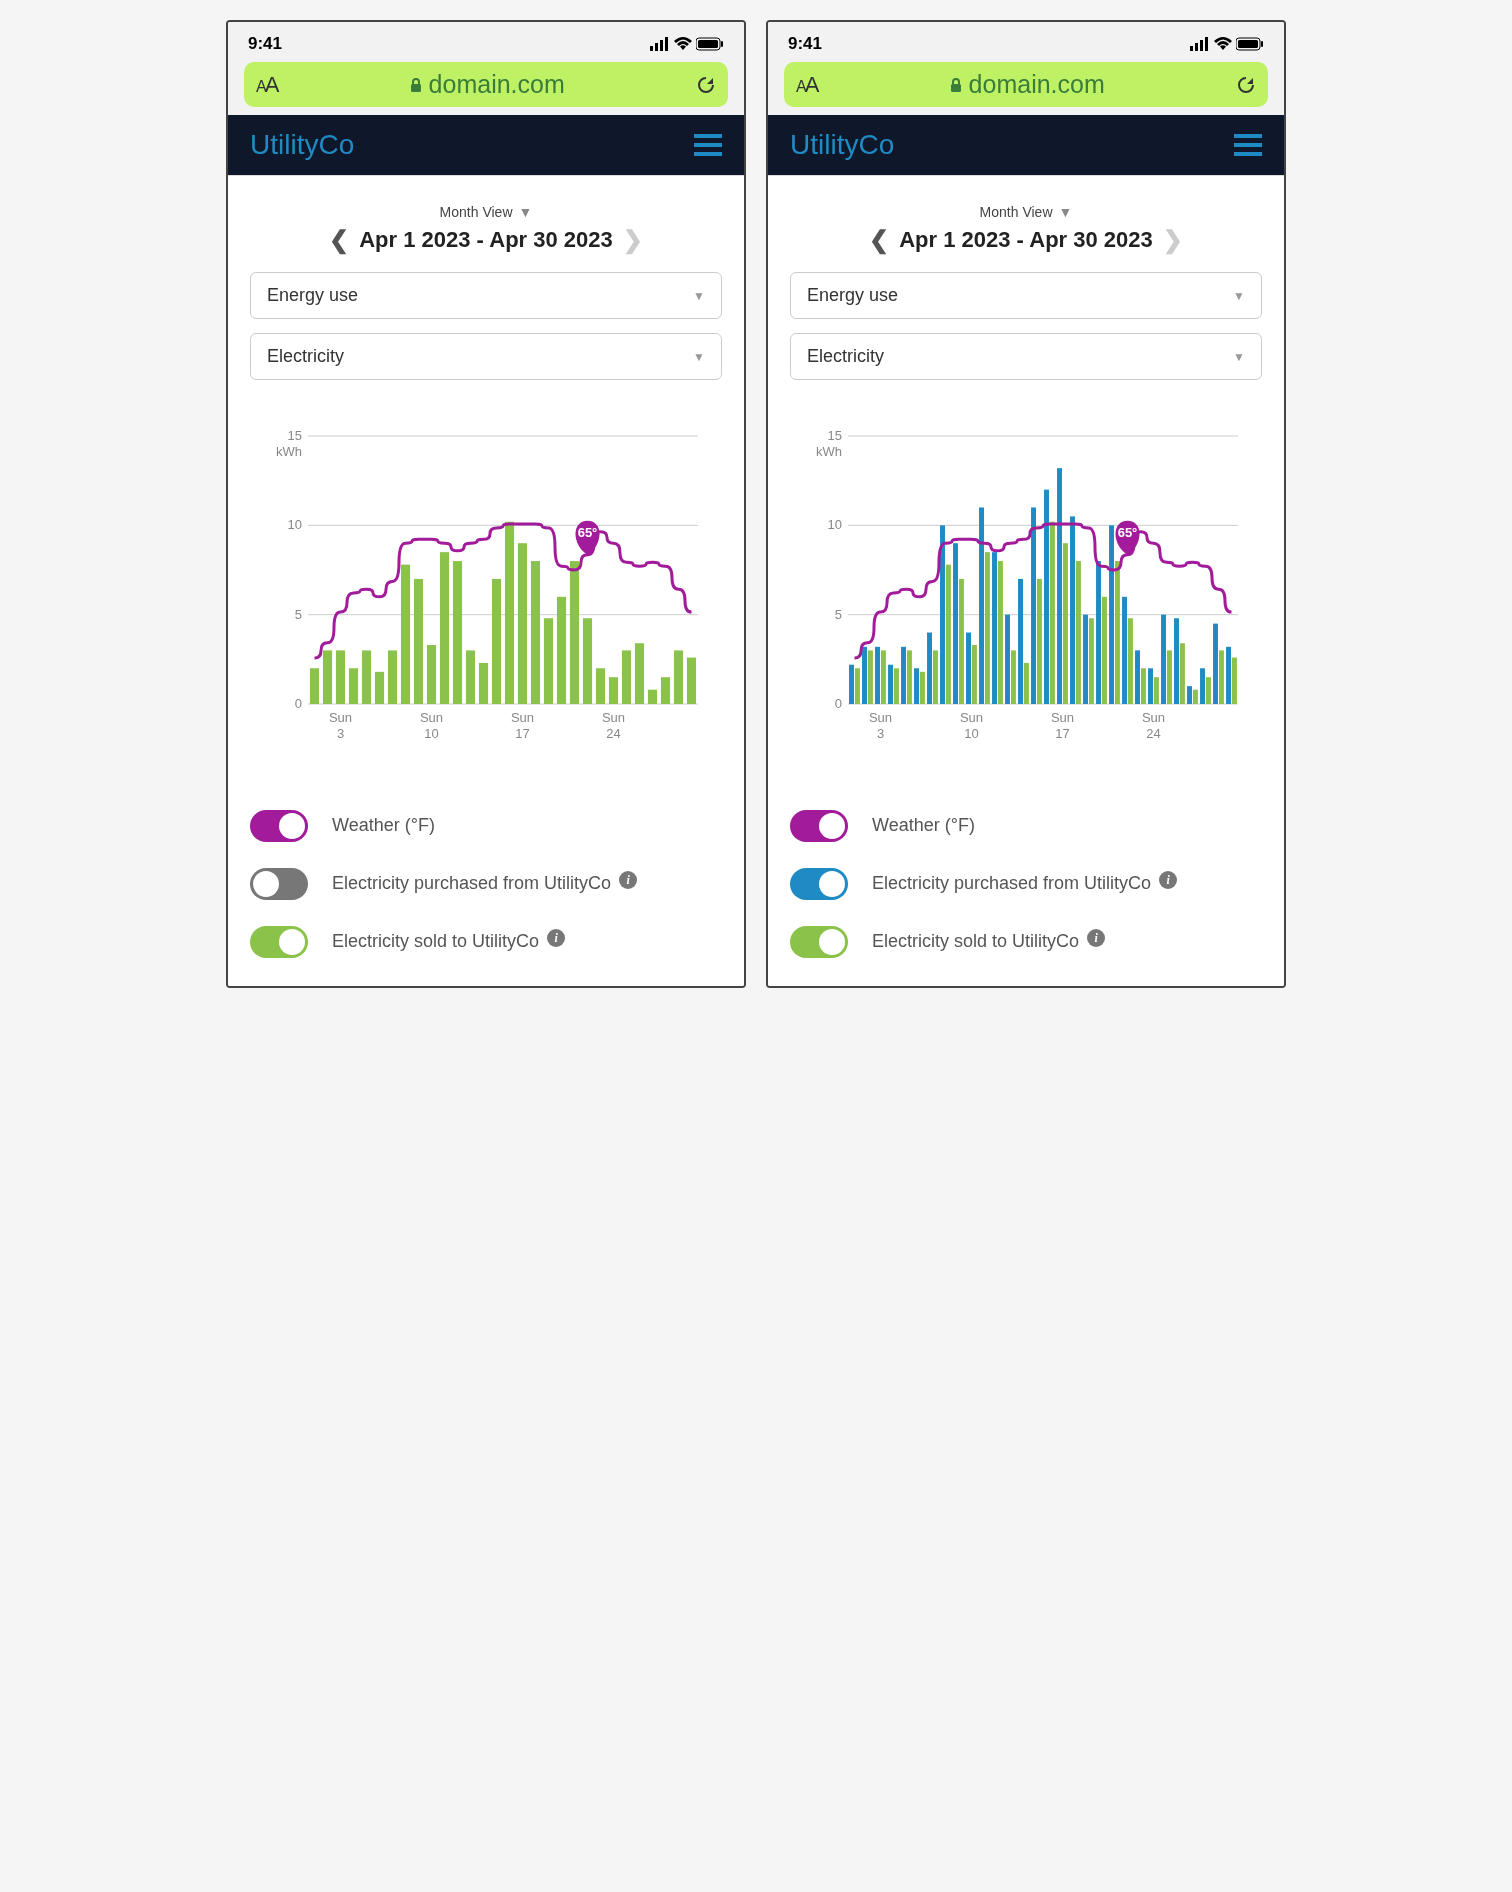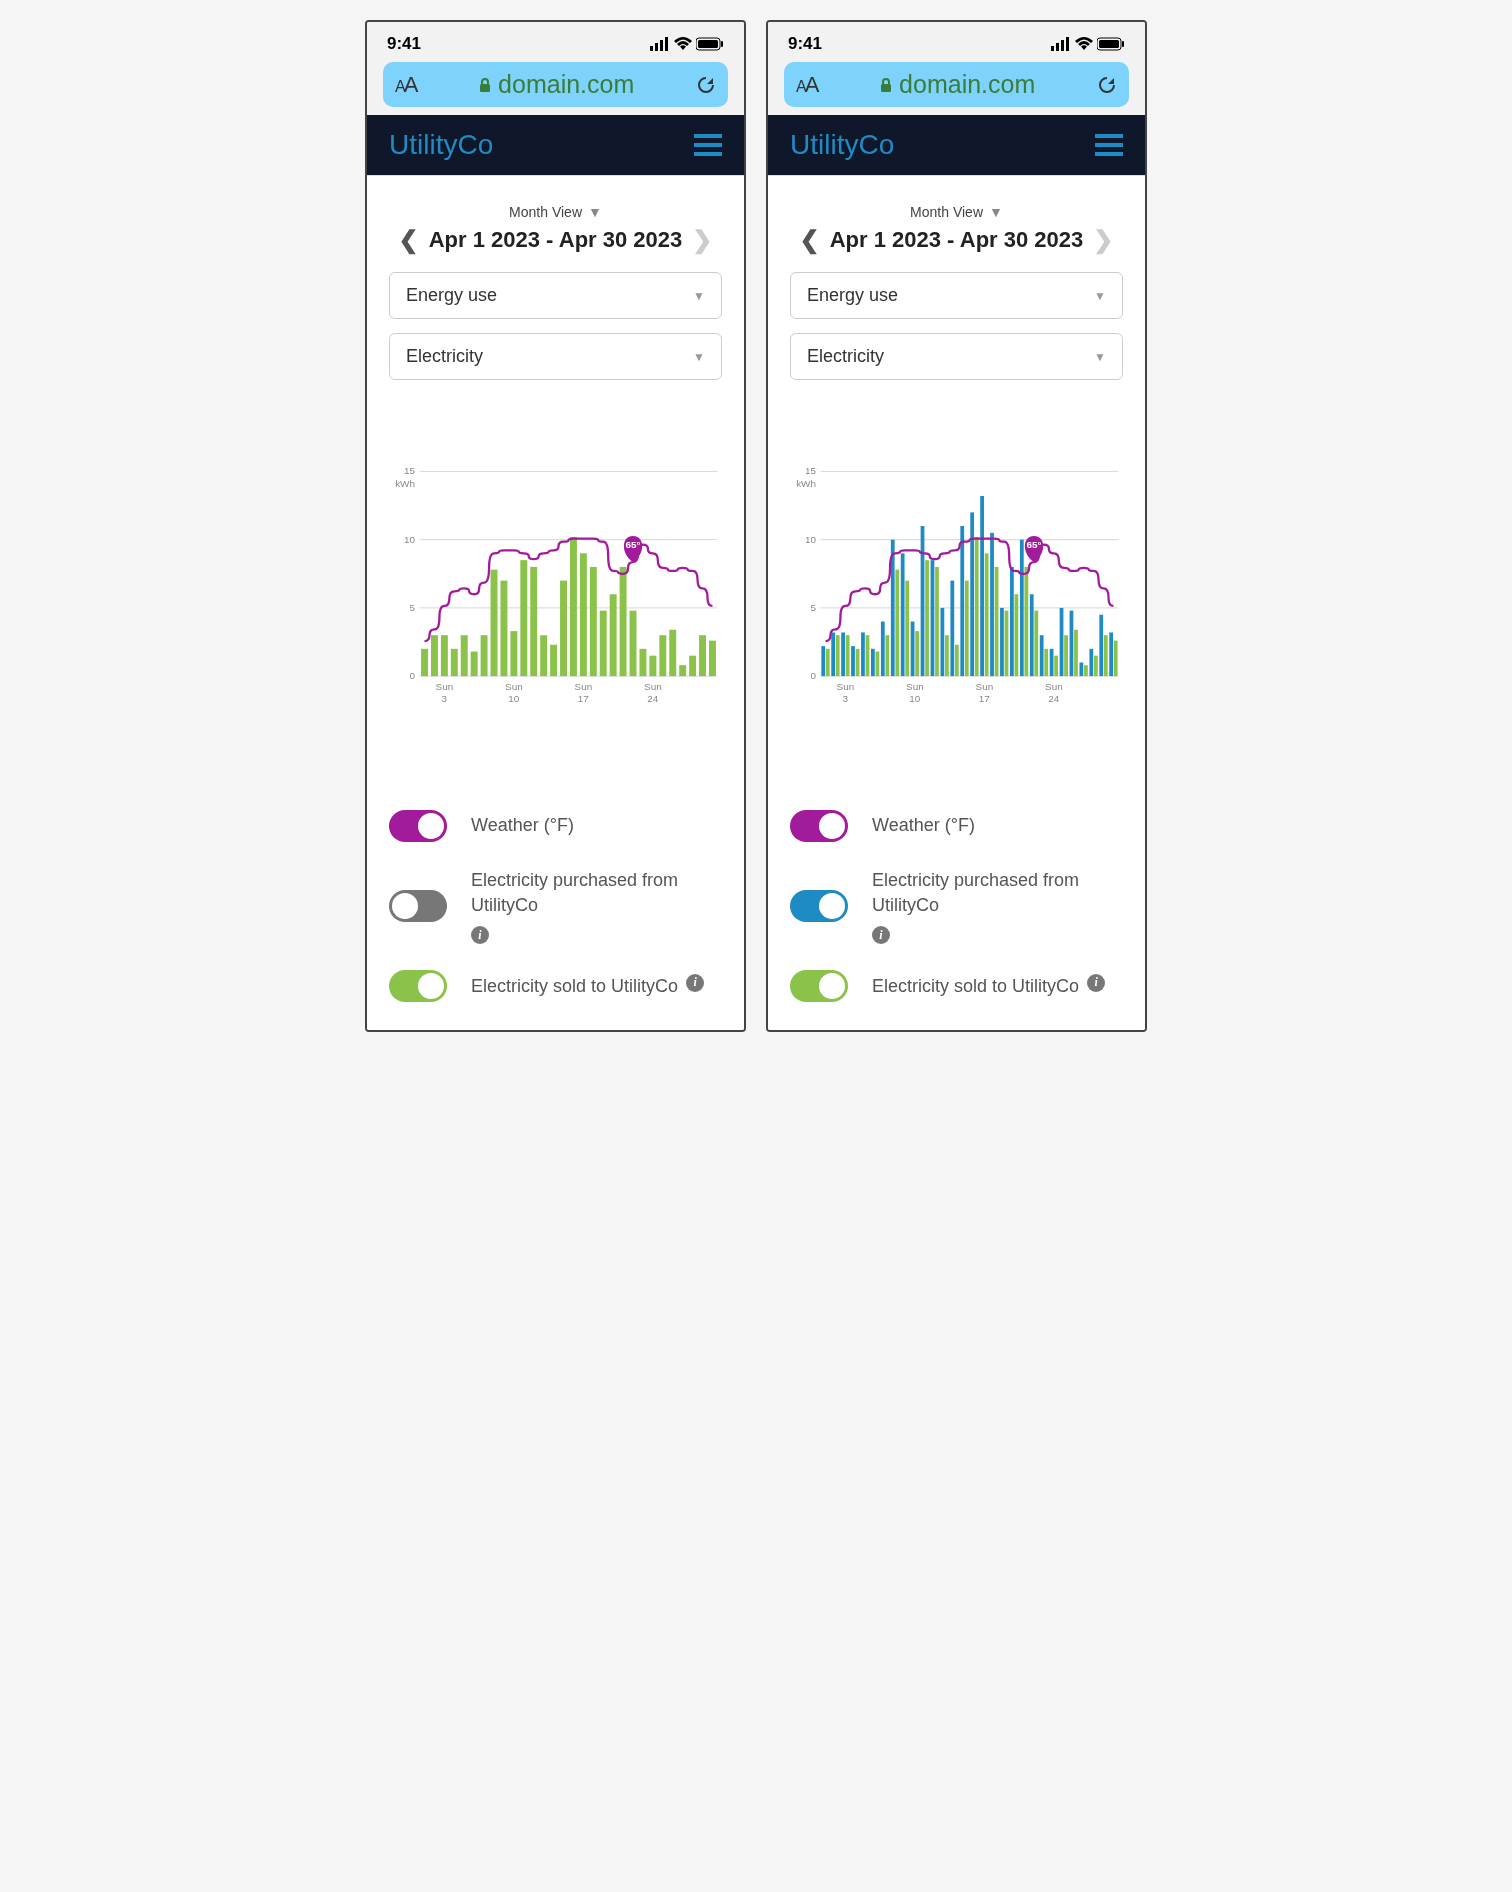--- a/index.html
+++ b/index.html
@@ -1,21 +1,21 @@
 <!DOCTYPE html>
 <html><head>
 <meta charset="utf-8">
 <style>
   * { box-sizing: border-box; margin: 0; padding: 0; }
   body { background: #f5f5f5; font-family: -apple-system, BlinkMacSystemFont, "Segoe UI", Helvetica, Arial, sans-serif; padding: 20px; display: flex; gap: 20px; justify-content: center; }
-  .phone { width: 381px; border: 2px solid #444; border-radius: 4px; background: #fff; overflow: hidden; display: flex; flex-direction: column; }
+  .phone { width: 520px; border: 2px solid #444; border-radius: 4px; background: #fff; overflow: hidden; display: flex; flex-direction: column; }
   .top-bar { background: #f2f2f2; padding: 8px 16px 4px; }
   .status-row { display: flex; justify-content: space-between; align-items: center; font-size: 17px; font-weight: 600; color: #000; padding: 4px 4px 8px; }
   .status-icons { display: flex; gap: 4px; align-items: center; }
-  .url-bar { display: flex; align-items: center; justify-content: space-between; background: #7dd3fc; border-radius: 10px; padding: 8px 12px; margin-bottom: 4px; }
+  .url-bar { display: flex; align-items: center; justify-content: space-between; background: #bef264; border-radius: 10px; padding: 8px 12px; margin-bottom: 4px; }
   .url-center { display: flex; align-items: center; gap: 6px; font-size: 25px; color: #3a7c3a; }
   .aa { font-size: 16px; color: #333; letter-spacing: -2px; }
   .aa .big { font-size: 22px; }
   .header { display: flex; justify-content: space-between; align-items: center; padding: 14px 22px; border-bottom: 1px solid #ddd; background: #0f172a; }
   .logo { color: #1f8bc4; font-size: 28px; font-weight: 400; }
   .hamburger { display: flex; flex-direction: column; gap: 5px; cursor: pointer; }
   .hamburger span { width: 28px; height: 4px; background: #1f8bc4; }
   .content { padding: 28px 22px; flex: 1; background: #fff; }
   .view-sel { text-align: center; font-size: 14px; color: #444; margin-bottom: 6px; }
   .caret-down { display: inline-block; margin-left: 6px; color: #888; }

